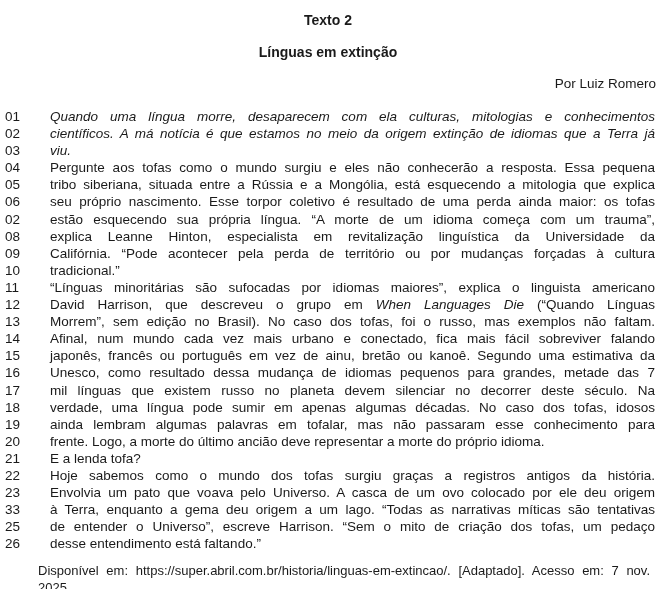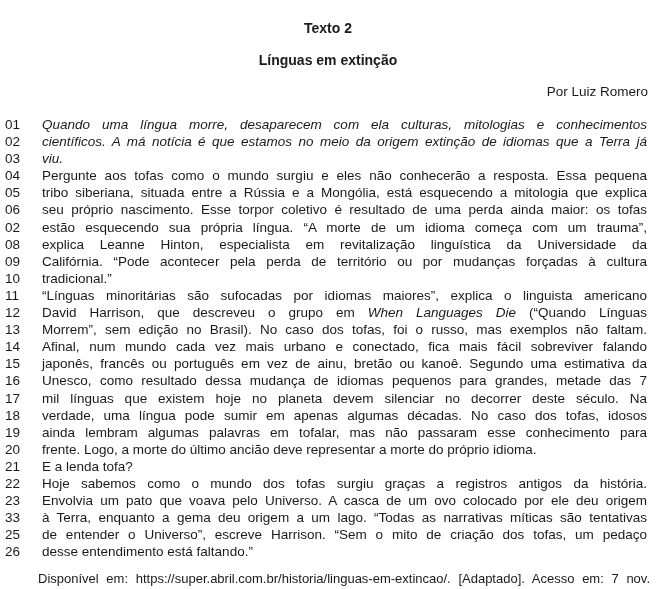--- a/index.html
+++ b/index.html
@@ -13,57 +13,56 @@
     font-family: "Liberation Sans", "DejaVu Sans", sans-serif;
     color: #1a1a1a;
     overflow: hidden;
   }
   .page {
     width: 656px;
     min-height: 589px;
     background: #ffffff;
   }
   .doc-label {
-    padding-top: 20px;
+    padding-top: 12px;
     text-align: center;
     font-weight: bold;
     font-size: 14px;
     line-height: 16px;
   }
   .doc-title {
     margin-top: 16px;
     text-align: center;
     font-weight: bold;
     font-size: 14px;
     line-height: 16px;
   }
   .byline {
     margin-top: 16px;
     text-align: right;
-    padding-right: 8px;
     font-size: 13.5px;
     line-height: 16px;
   }
   .lines {
     margin-top: 16px;
   }
   .line {
     display: flex;
     font-size: 13.5px;
     line-height: 17.1px;
   }
   .line-num {
     flex: none;
     width: 26px;
     margin-left: 5px;
     text-align: left;
   }
   .line-text {
     flex: none;
-    margin-left: 11px;
+    margin-left: 19px;
     width: 605px;
     white-space: normal;
   }
   .line-text.just {
     text-align: justify;
     text-align-last: justify;
   }
   .line-text.nojust {
     text-align: left;
     text-align-last: left;
@@ -153,21 +152,21 @@
       <div class="line">
         <span class="line-num">15</span>
         <div class="line-text just"><span>japonês, francês ou português em vez de ainu, bretão ou kanoê. Segundo uma estimativa da</span></div>
       </div>
       <div class="line">
         <span class="line-num">16</span>
         <div class="line-text just"><span>Unesco, como resultado dessa mudança de idiomas pequenos para grandes, metade das 7</span></div>
       </div>
       <div class="line">
         <span class="line-num">17</span>
-        <div class="line-text just"><span>mil línguas que existem hoje no planeta devem silenciar no decorrer deste século. Na</span></div>
+        <div class="line-text just"><span>mil línguas que existem russo no planeta devem silenciar no decorrer deste século. Na</span></div>
       </div>
       <div class="line">
         <span class="line-num">18</span>
         <div class="line-text just"><span>verdade, uma língua pode sumir em apenas algumas décadas. No caso dos tofas, idosos</span></div>
       </div>
       <div class="line">
         <span class="line-num">19</span>
         <div class="line-text just"><span>ainda lembram algumas palavras em tofalar, mas não passaram esse conhecimento para</span></div>
       </div>
       <div class="line">

